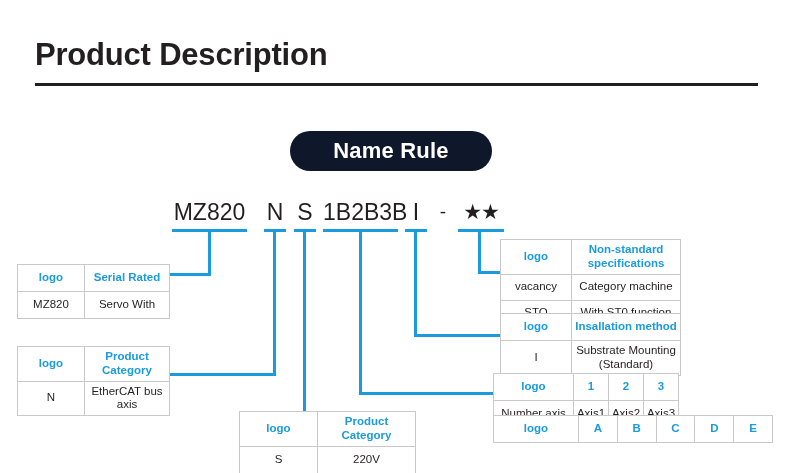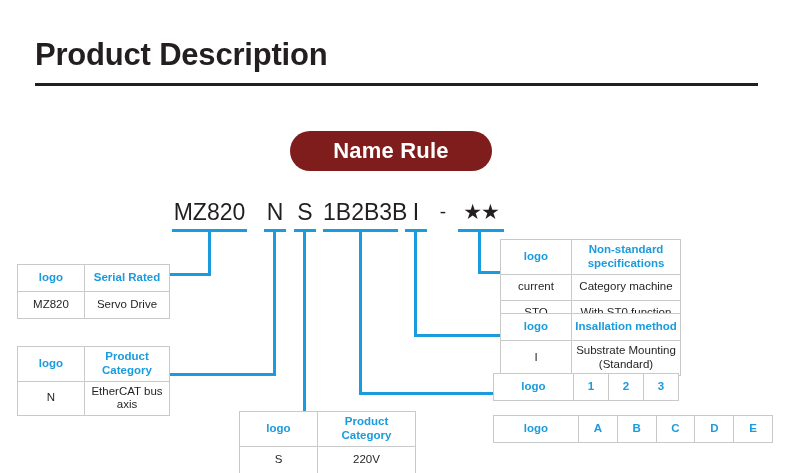--- a/index.html
+++ b/index.html
@@ -42,21 +42,21 @@
   }
 
   
   .name-badge {
     position: absolute;
     left: 290px;
     top: 110px;
     width: 202px;
     height: 40px;
     border-radius: 20px;
-    background: #7f1d1d;
+    background: #0f172a;
     color: #ffffff;
     font-size: 22px;
     font-weight: bold;
     display: flex;
     align-items: center;
     justify-content: center;
     letter-spacing: 0.2px;
   }
 
   
@@ -178,21 +178,21 @@
   <div class="h-line" style="left:478px; top:250px; width:24px;"></div>
 
   <table class="nr" id="tbl-serial">
     <tbody>
         <tr>
       <td class="hd">logo</td>
       <td class="hd">Serial Rated</td>
     </tr>
     <tr>
       <td>MZ820</td>
-      <td>Servo Drive</td>
+      <td>Servo With</td>
     </tr>
   </tbody>
     </table>
 
   <table class="nr" id="tbl-prodcat">
     <tbody>
         <tr>
       <td class="hd">logo</td>
       <td class="hd">Product Category</td>
     </tr>
@@ -216,21 +216,21 @@
   </tbody>
     </table>
 
   <table class="nr" id="tbl-nonstd">
     <tbody>
         <tr>
       <td class="hd">logo</td>
       <td class="hd">Non-standard specifications</td>
     </tr>
     <tr>
-      <td>current</td>
+      <td>vacancy</td>
       <td>Category machine</td>
     </tr>
     <tr>
       <td>STO</td>
       <td>With ST0 function</td>
     </tr>
   </tbody>
     </table>
 
   <table class="nr" id="tbl-install">
@@ -246,20 +246,26 @@
   </tbody>
     </table>
 
   <table class="nr" id="tbl-axis">
     <tbody>
         <tr>
       <td class="hd">logo</td>
       <td class="hd">1</td>
       <td class="hd">2</td>
       <td class="hd">3</td>
+    </tr>
+    <tr>
+      <td>Number axis</td>
+      <td>Axis1</td>
+      <td>Axis2</td>
+      <td>Axis3</td>
     </tr>
   </tbody>
     </table>
 
   <table class="nr" id="tbl-current">
     <tbody>
         <tr>
       <td class="hd">logo</td>
       <td class="hd">A</td>
       <td class="hd">B</td>

